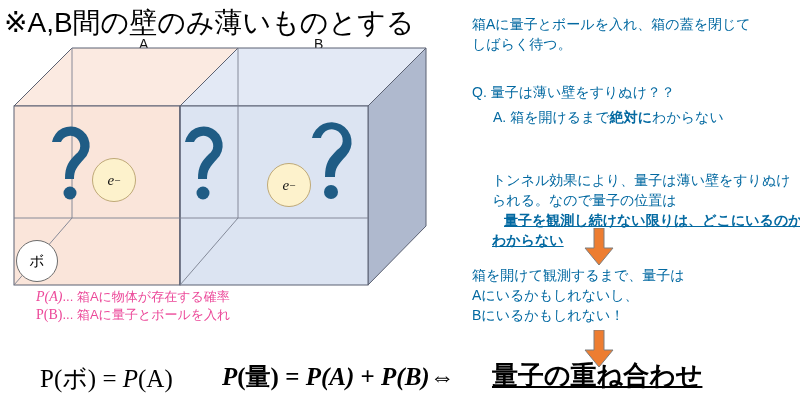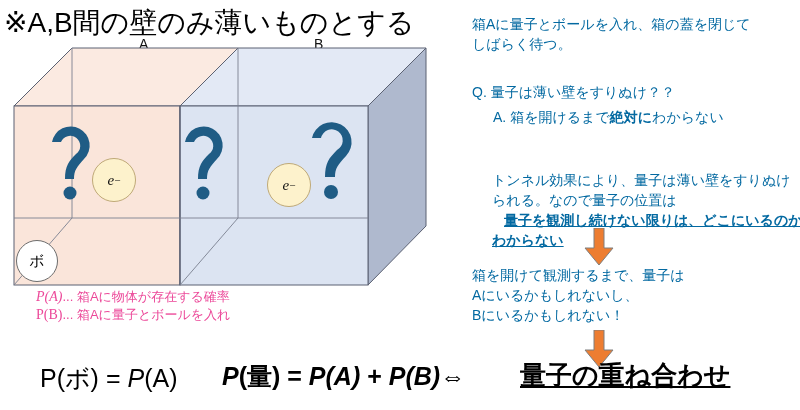--- a/index.html
+++ b/index.html
@@ -110,21 +110,21 @@
   .b  { font-weight: bold; }
   .bu { font-weight: bold; text-decoration: underline; margin-left: 12px; }
 
   
   .arrow-down { width: 30px; height: 38px; }
   #arrow-1 { left: 584px; top: 228px; }
   #arrow-2 { left: 584px; top: 330px; }
 
   
   .formula {
-    font-family: Liberation Sans, sans-serif;
+    font-family: Liberation Serif, serif;
     color: #000;
     white-space: nowrap;
   }
   #formula-ball {
     left: 40px; top: 362px;
     font-size: 25px;
   }
   #formula-ball .up { font-style: normal; }
   #formula-ball .it { font-style: italic; }
 
@@ -138,21 +138,20 @@
   #formula-quantum .arrow { font-style: normal; font-weight: normal; font-size: 25px; }
 
   #superposition-label {
     left: 492px; top: 358px;
     font-family: "Liberation Sans", "DejaVu Sans", sans-serif;
     font-size: 26px;
     font-weight: bold;
     text-decoration: underline;
     color: #000;
     white-space: nowrap;
-    margin-left: 28px;
   }
 </style>
 </head>
 <body>
 
 <div class="abs" id="title">※A,B間の壁のみ薄いものとする</div>
 
 <div class="abs box-letter" id="label-A">A</div>
 <div class="abs box-letter" id="label-B">B</div>
 

